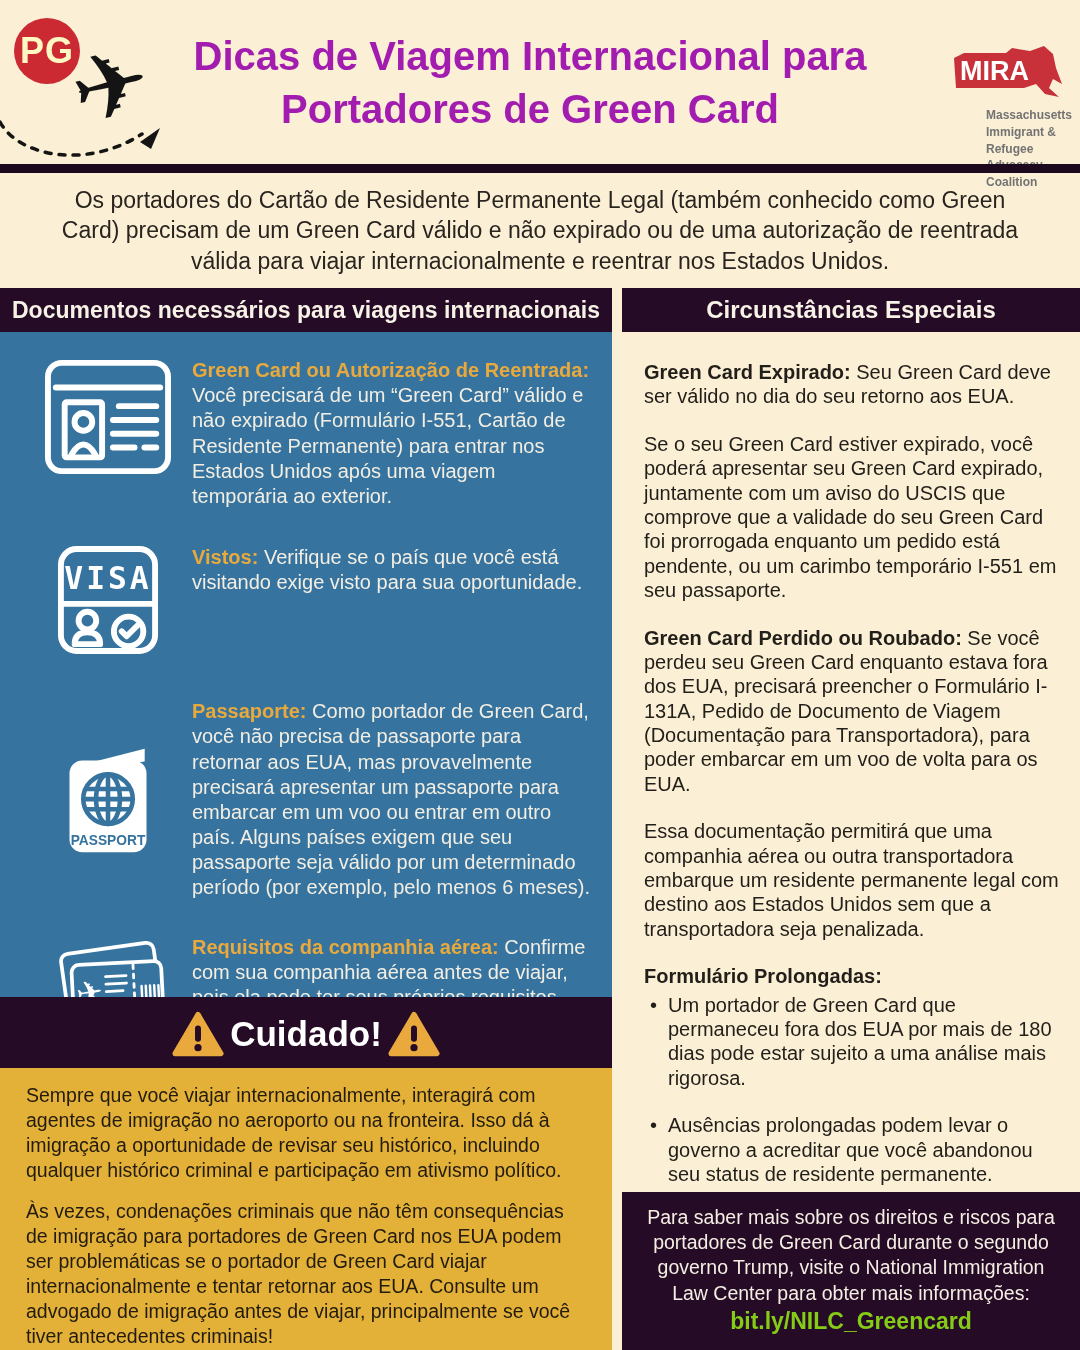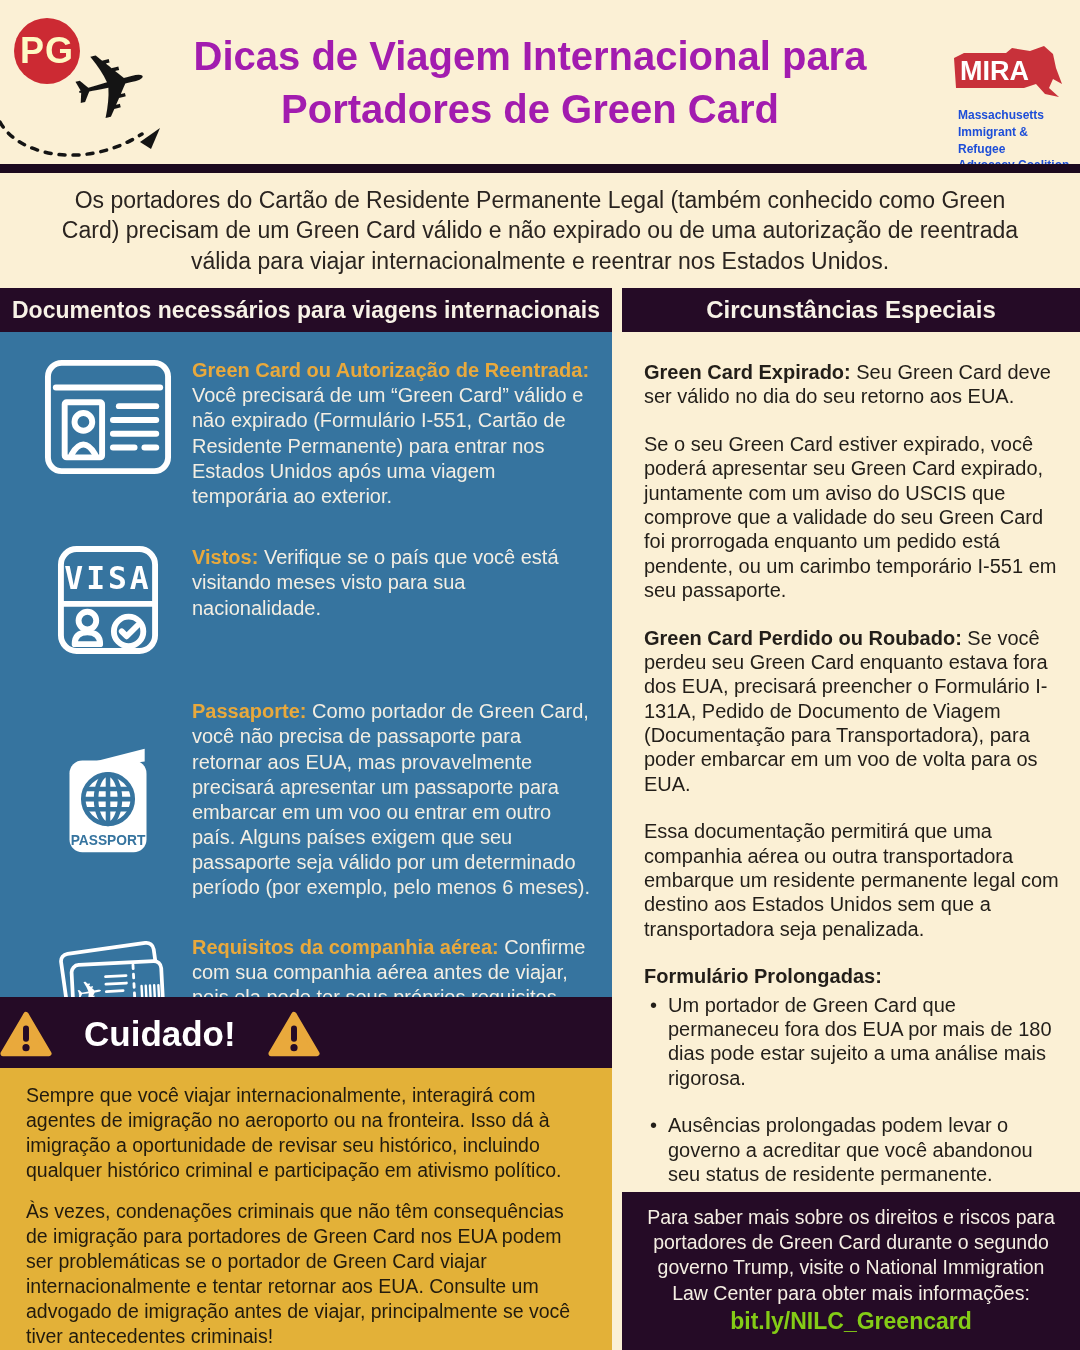--- a/index.html
+++ b/index.html
@@ -10,21 +10,21 @@
   .pg-badge{position:absolute;left:14px;top:18px;width:66px;height:66px;border-radius:50%;
     background:#CC2A33;color:#fef9c3;font-weight:bold;font-size:36px;display:flex;
     align-items:center;justify-content:center;letter-spacing:1px;}
   .plane-glyph{position:absolute;left:72px;top:40px;font-size:92px;color:#141414;
     transform:rotate(-14deg);line-height:1;}
   .trail{position:absolute;left:-6px;top:92px;}
   .title{position:absolute;left:180px;top:30px;width:700px;text-align:center;
     font-size:40px;font-weight:800;color:#a21caf;line-height:1.32;}
   .logo{position:absolute;left:950px;top:44px;width:124px;}
   .logo-lines{margin-top:3px;padding-left:8px;}
-  .logo-line{font-size:12px;font-weight:bold;color:#1d4ed8;line-height:1.4;}
+  .logo-line{font-size:12px;font-weight:bold;color:#737373;line-height:1.4;margin-left:28px;}
 
   .separator{position:absolute;left:0;top:164px;width:1080px;height:9px;background:#1C091E;}
 
   .intro{position:absolute;left:0;top:173px;width:1080px;height:115px;display:flex;
     align-items:center;justify-content:center;}
   .intro p{margin:0;max-width:985px;text-align:center;font-size:23px;line-height:1.31;color:#2A2420;}
 
   
   .col-header{position:absolute;top:288px;height:44px;background:#250B26;color:#F7F2E6;
     display:flex;align-items:center;justify-content:center;font-weight:bold;}
@@ -38,21 +38,21 @@
   .brow.mb1{margin-bottom:36px;}
   .brow.mb2{margin-bottom:44px;}
   .brow.mb3{margin-bottom:34px;}
   .bicon{width:168px;flex:none;display:flex;justify-content:center;margin-left:24px;}
   .btext{flex:1;font-size:20px;line-height:1.26;color:#F3EEE3;}
   .bhead{color:#E9A93C;font-weight:bold;}
   .row-center{align-items:center;}
 
   
   .cuidado{position:absolute;left:0;top:997px;width:612px;height:73px;background:#250B26;
-    display:flex;align-items:center;justify-content:flex-start;gap:32px;}
+    display:flex;align-items:center;justify-content:center;gap:6px;}
   .cuidado-title{color:#fff;font-size:35px;font-weight:bold;}
 
   
   .yellow{position:absolute;left:0;top:1068px;width:612px;height:282px;background:#E3B138;
     box-sizing:border-box;padding:15px 26px 0 26px;overflow:hidden;}
   .yellow p{margin:0 0 16px 0;font-size:19.5px;line-height:1.28;color:#221B0E;}
 
   
   .rightcol{position:absolute;left:622px;top:332px;width:458px;height:860px;
     box-sizing:border-box;padding:28px 14px 0 22px;overflow:hidden;}
@@ -140,21 +140,21 @@
           <line x1="4" y1="60" x2="100" y2="60"></line>
           <text x="52" y="45" text-anchor="middle" stroke="none" fill="#FFFFFF" font-family="'DejaVu Sans Mono', monospace" font-size="32" font-weight="bold" letter-spacing="3">VISA</text>
           <circle cx="31" cy="77" r="9"></circle>
           <path d="M18,101 q0,-12 13,-12 q13,0 13,12 z"></path>
           <circle cx="73" cy="88" r="15"></circle>
           <path d="M66,88 l5,5 l11,-11"></path>
         </svg>
       </div>
       <div class="btext">
         <span class="bhead">Vistos:</span>
-        <span>Verifique se o país que você está visitando meses visto para sua nacionalidade.</span>
+        <span>Verifique se o país que você está visitando exige visto para sua oportunidade.</span>
       </div>
     </div>
 
     <div class="brow mb3 row-center">
       <div class="bicon">
         <svg width="110" height="118" viewBox="0 0 120 126">
           <path d="M26,26 L100,7 L100,21 L32,30 Z" fill="#FFFFFF"></path>
           <rect x="18" y="20" width="84" height="100" rx="14" fill="#FFFFFF"></rect>
           <g fill="none" stroke="#36749F" stroke-width="5">
             <circle cx="60" cy="62" r="27"></circle>

